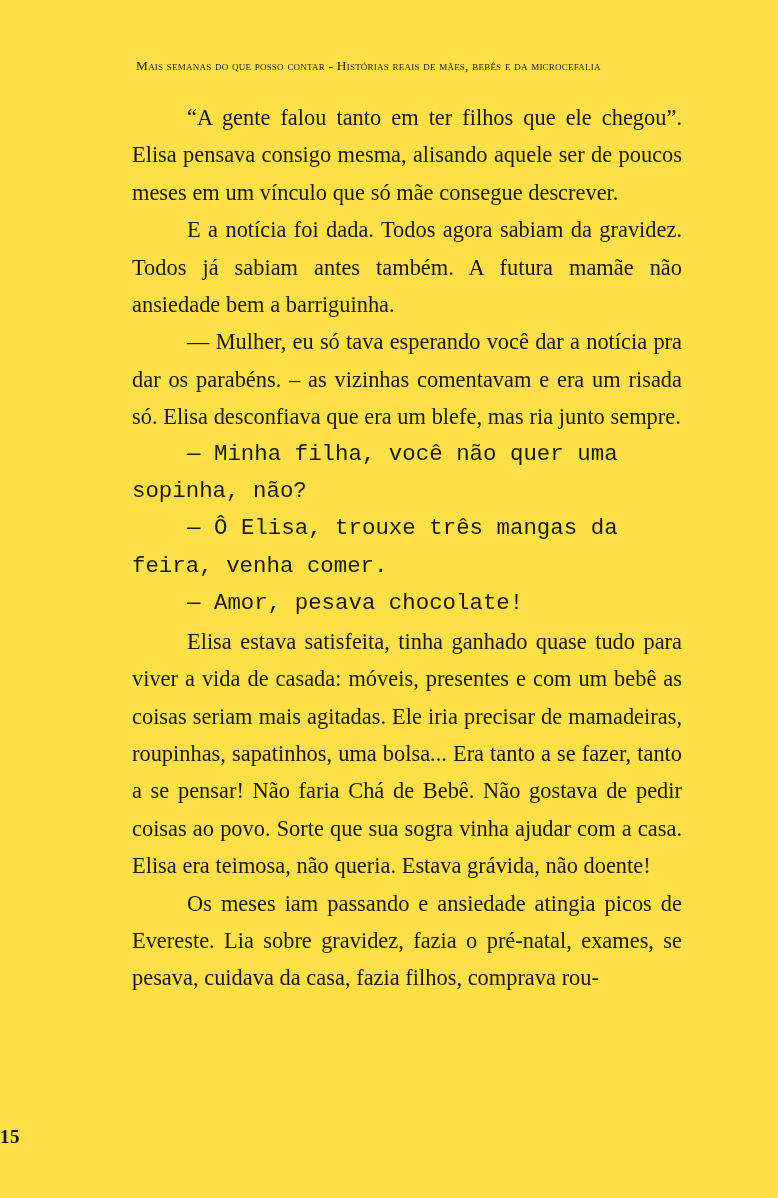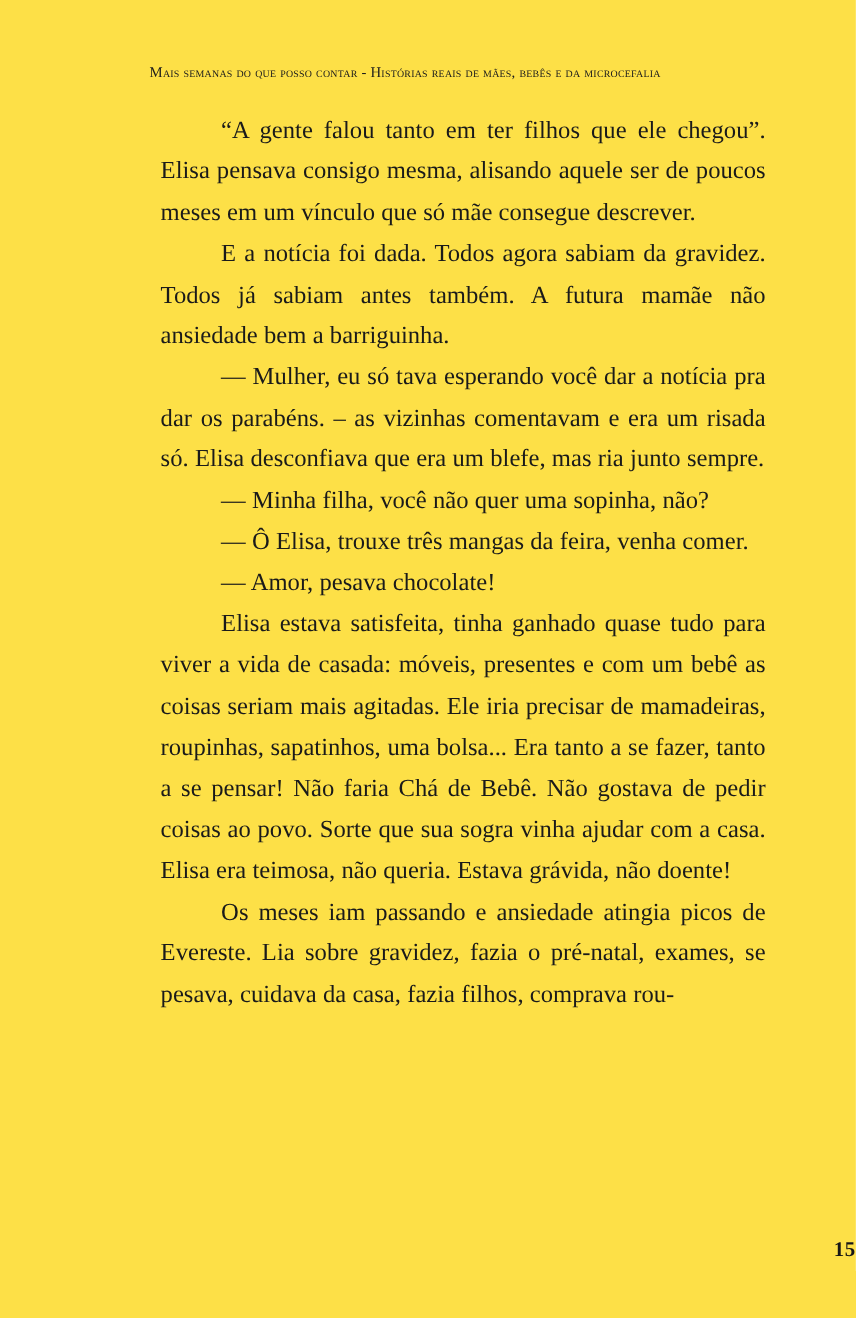--- a/index.html
+++ b/index.html
@@ -36,21 +36,21 @@
     line-height: 18px;
     letter-spacing: 0.22px;
     color: #1c1c1c;
     font-variant: small-caps;
     white-space: nowrap;
   }
 
   
   .text-block {
     position: absolute;
-    left: 146px;
+    left: 132px;
     top: 99px;
     width: 550px;
   }
 
   .para {
     margin: 0;
     text-align: justify;
     text-justify: inter-word;
     text-indent: 55px;
     font-size: 22.4px;
@@ -62,29 +62,30 @@
   }
 
   .para.last-line-left {
     text-align-last: left;
   }
 
   
   .para.dialogue {
     text-align: left;
     text-indent: 55px;
+    font-family: Liberation Mono, monospace;
   }
 
   
   .folio {
     position: absolute;
     left: 0;
     right: 0;
     top: 1126px;
-    text-align: right;
+    text-align: left;
     font-size: 19px;
     font-weight: bold;
     letter-spacing: 0.5px;
     color: #161616;
   }
 </style>
 </head>
 <body>
 
 <div class="page">

